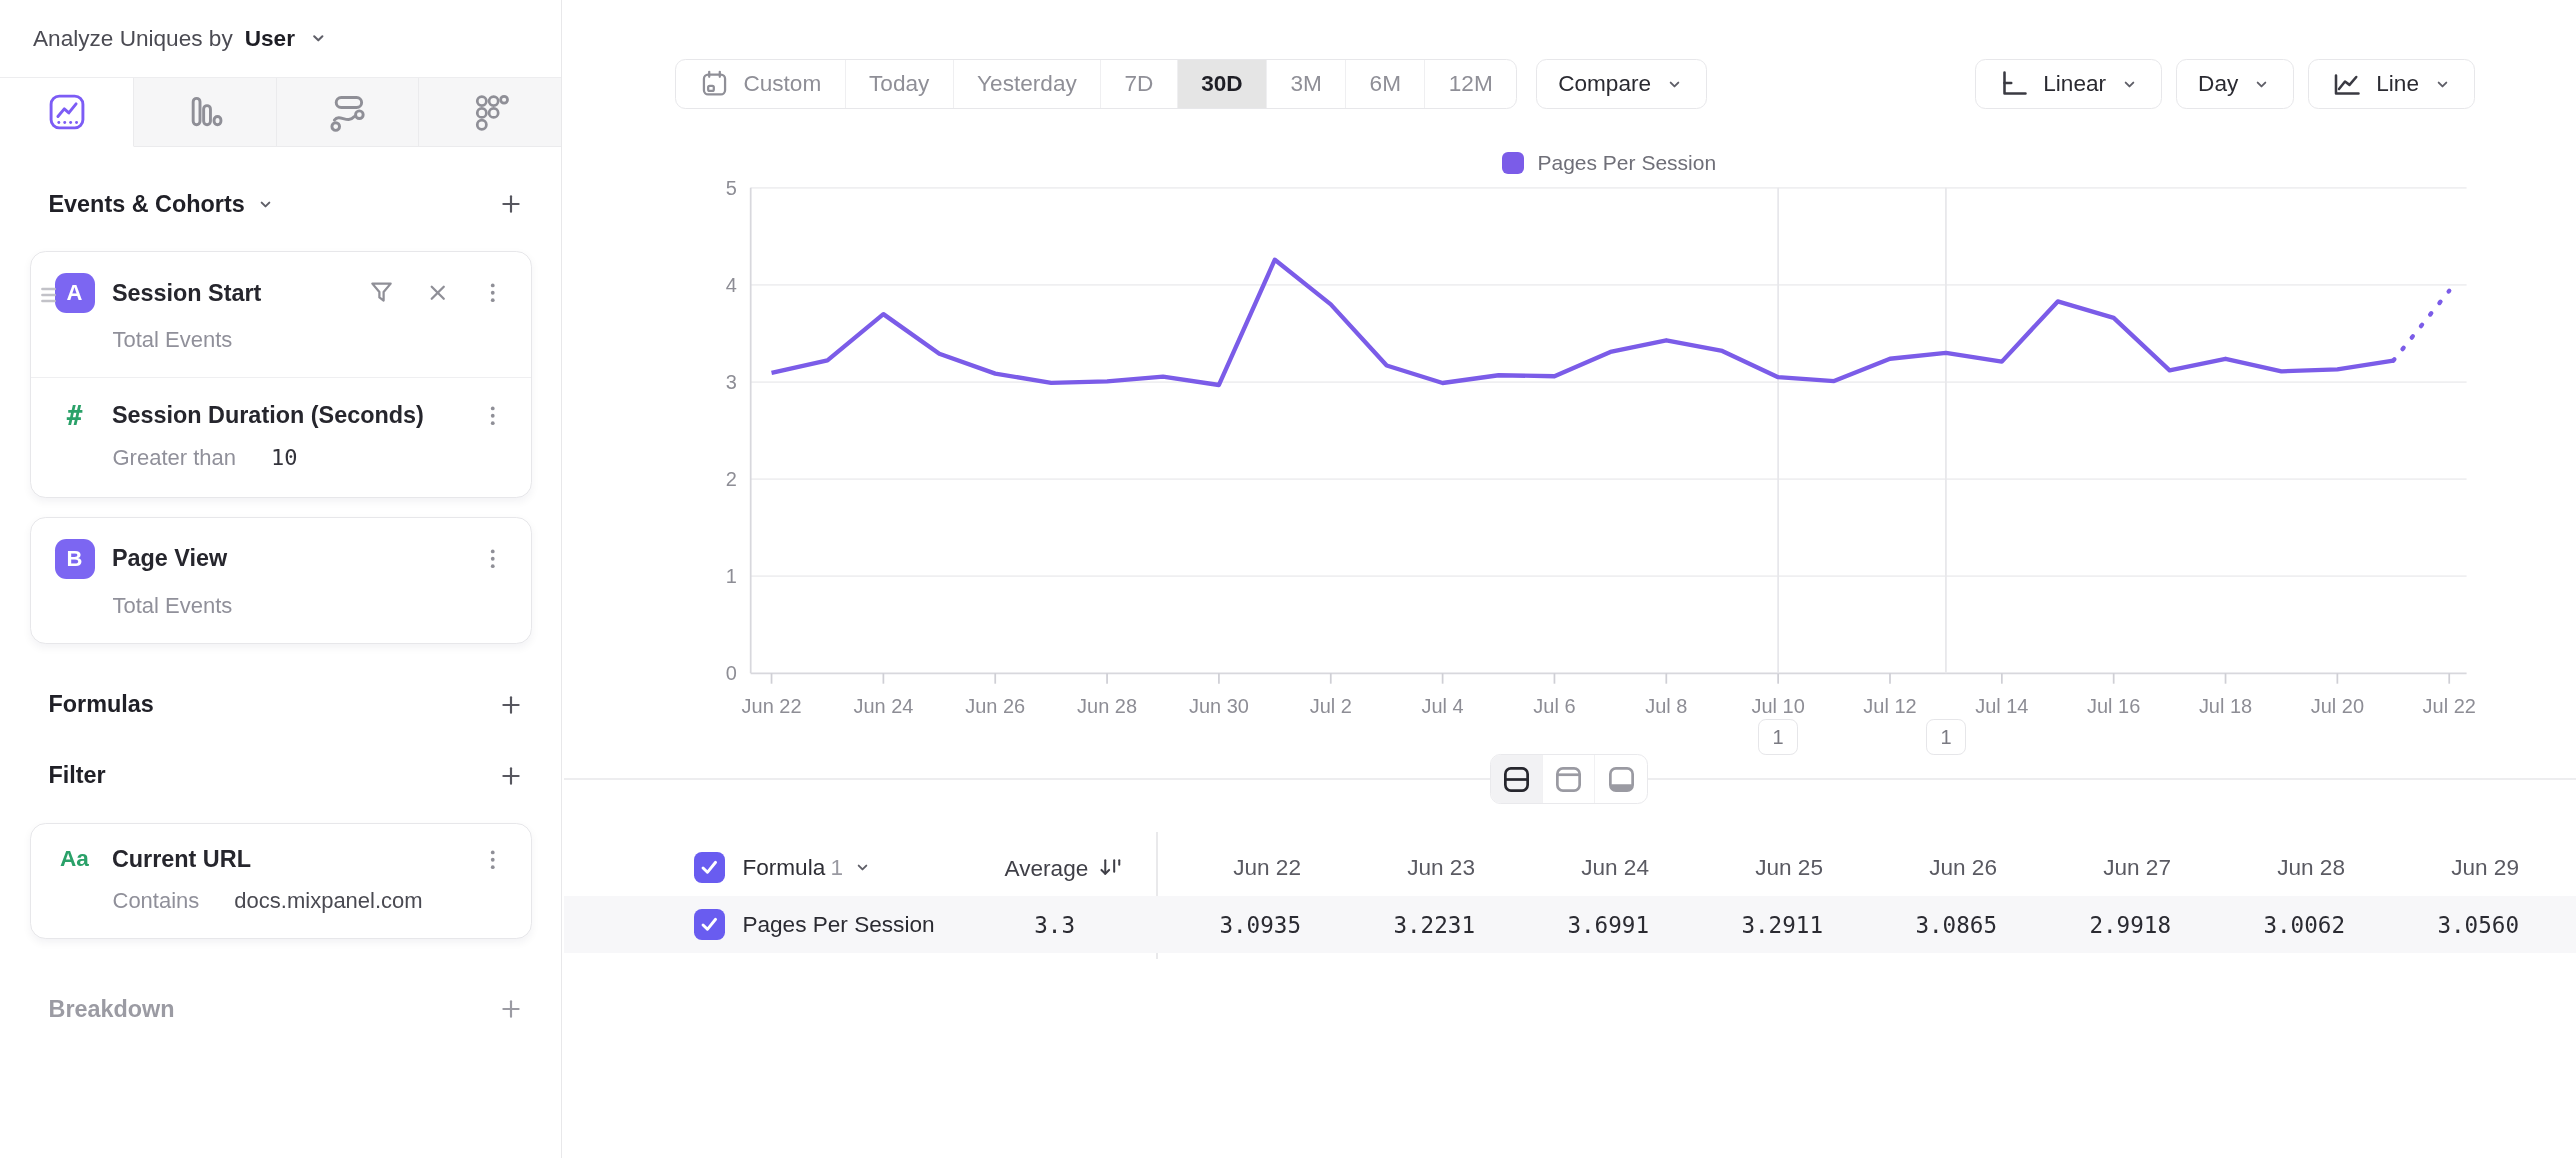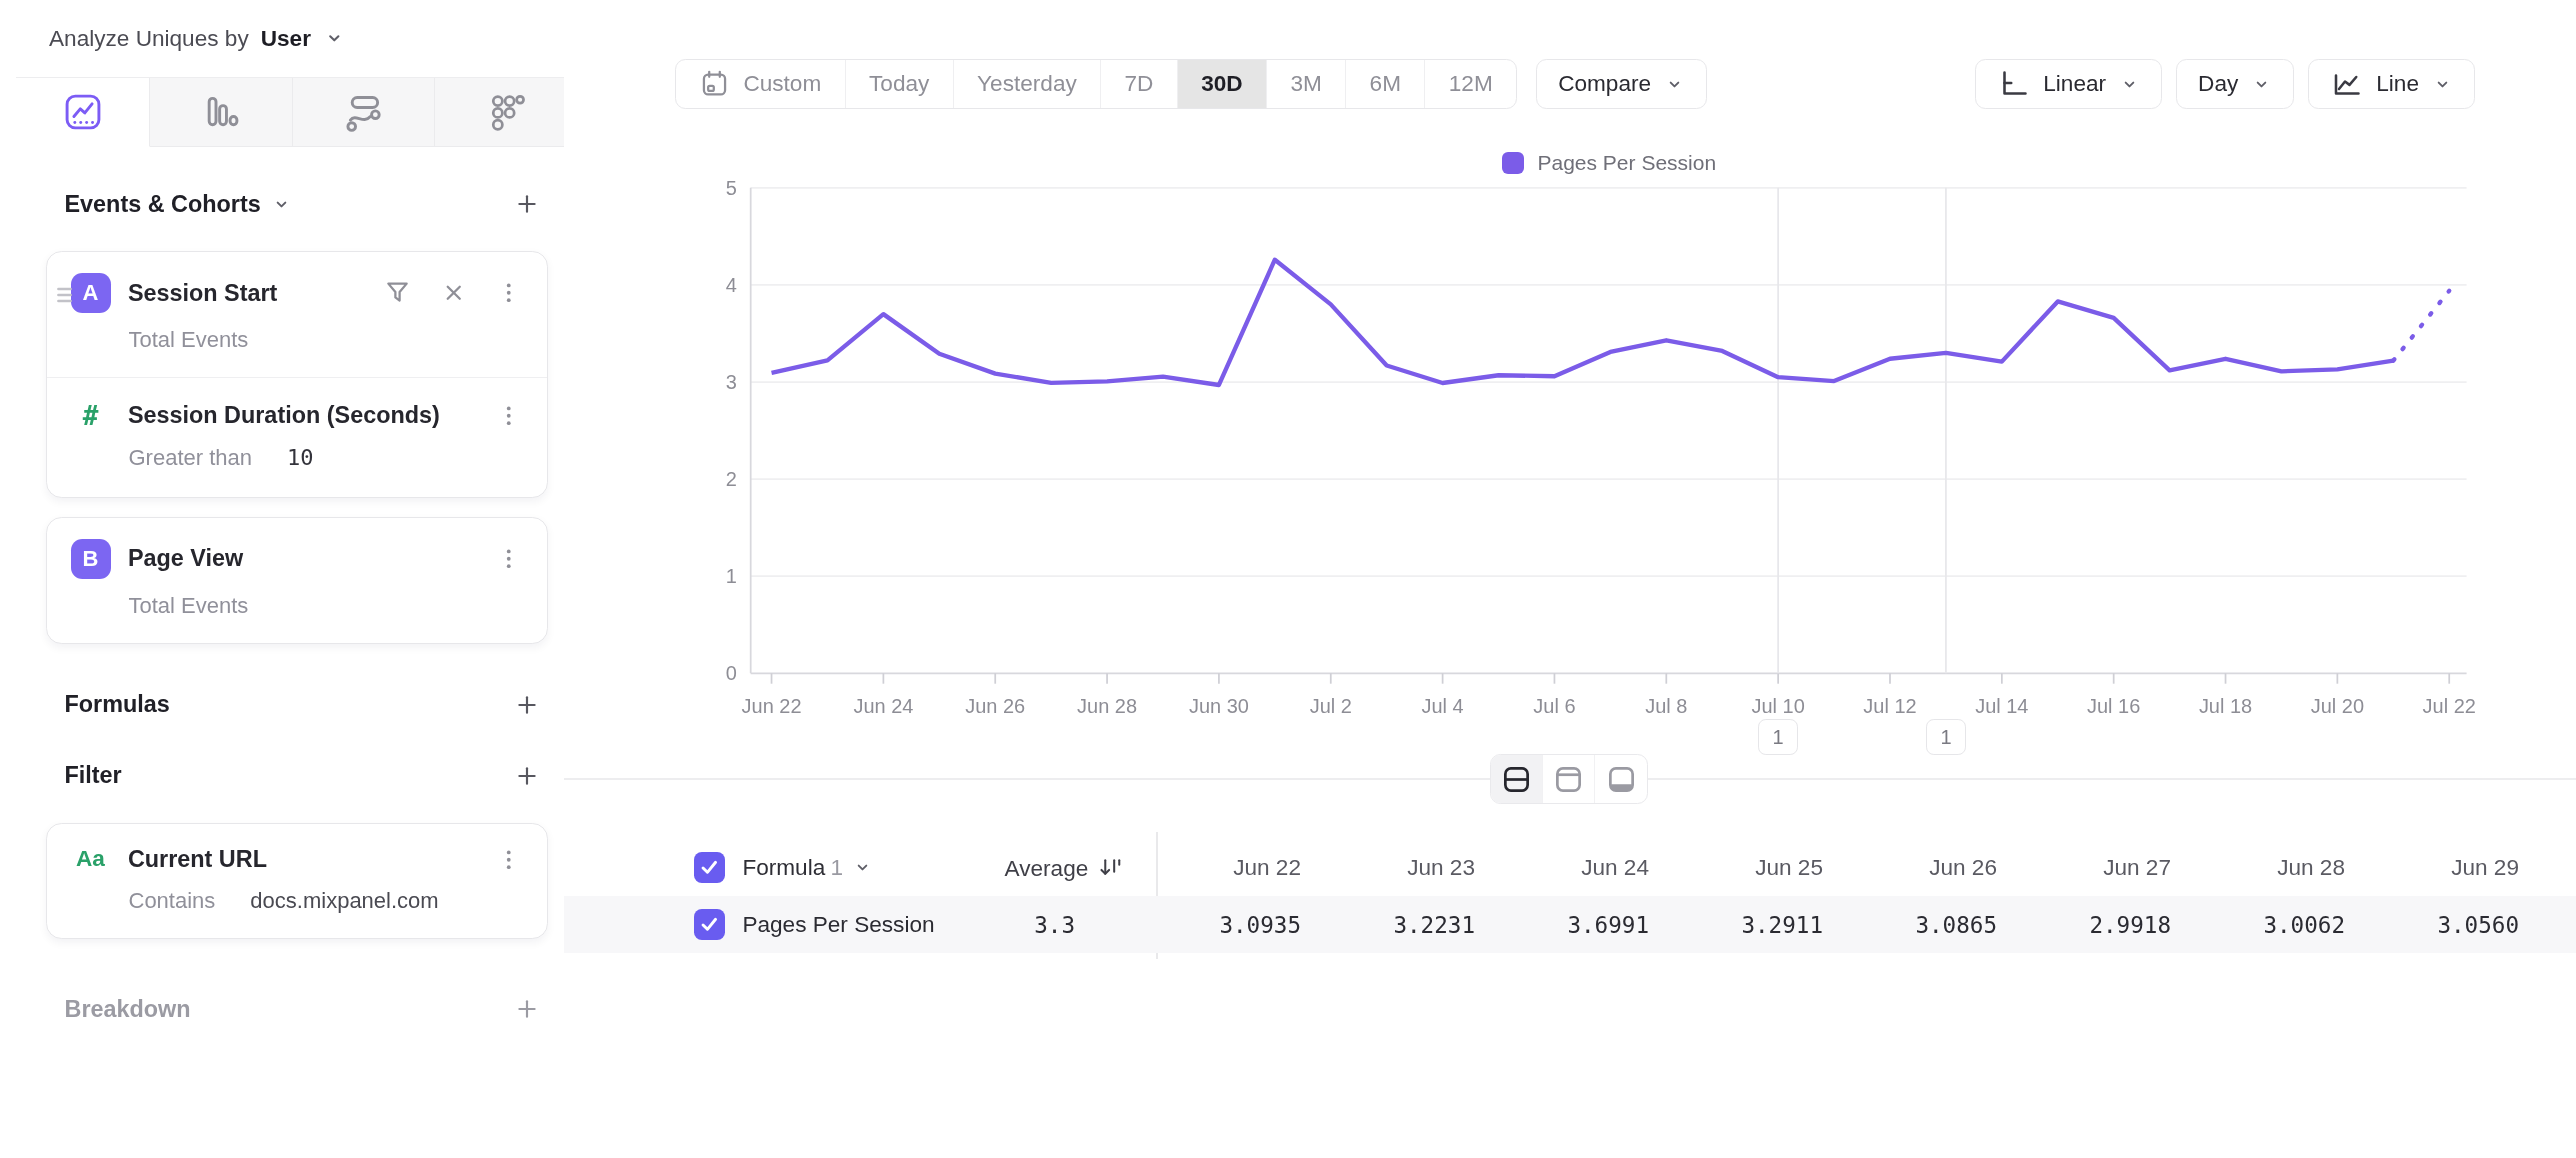--- a/index.html
+++ b/index.html
@@ -1,21 +1,21 @@
 <!DOCTYPE html>
 <html style="--accent: #7c5cf5; --line: #7b5ce8; --badge: #7c66f2; --green: #2aa169; --checkbox: #695cf0;font-size:14px"><head>
 <meta charset="utf-8">
 <style>
   html,body{margin:0;padding:0;width:2576px;height:1159px;overflow:hidden;background:#fff;
     font-family:"Liberation Sans",sans-serif;color:#26262d;}
   *{box-sizing:border-box;}
   svg{display:block;}
 
   
-  .sidebar{position:absolute;left:16px;top:0;width:562px;height:1159px;background:#fff;border-right:1.7px solid #e8e8ea;}
+  .sidebar{position:absolute;left:0;top:0;width:562px;height:1159px;background:#fff;border-right:1.7px solid #e8e8ea;}
   .sb-header{height:78px;display:flex;align-items:center;gap:12px;padding:0 17.4px 0 33px;border-bottom:1.7px solid #ededef;}
   .sb-h-prefix{font-size:22.6px;color:#4b4b53;white-space:nowrap;}
   .sb-h-value{font-size:22.6px;font-weight:700;color:#1d1d24;}
   .chev{color:#5f5f68;}
   .tabstrip{display:flex;height:69px;background:#f6f6f7;}
   .tab{flex:1;display:flex;align-items:center;justify-content:center;border-right:1.7px solid #ebebed;border-bottom:1.7px solid #ebebed;color:#8f8f97;cursor:pointer;}
   .tab:last-child{border-right:0;}
   .tab.sel{flex:0 0 134px;background:#fff;border-bottom-color:#fff;color:var(--accent);}
   .sb-body{padding:0 29.5px;}
   .sec-head{display:flex;align-items:center;gap:10.4px;padding:0 7px 0 19px;}

